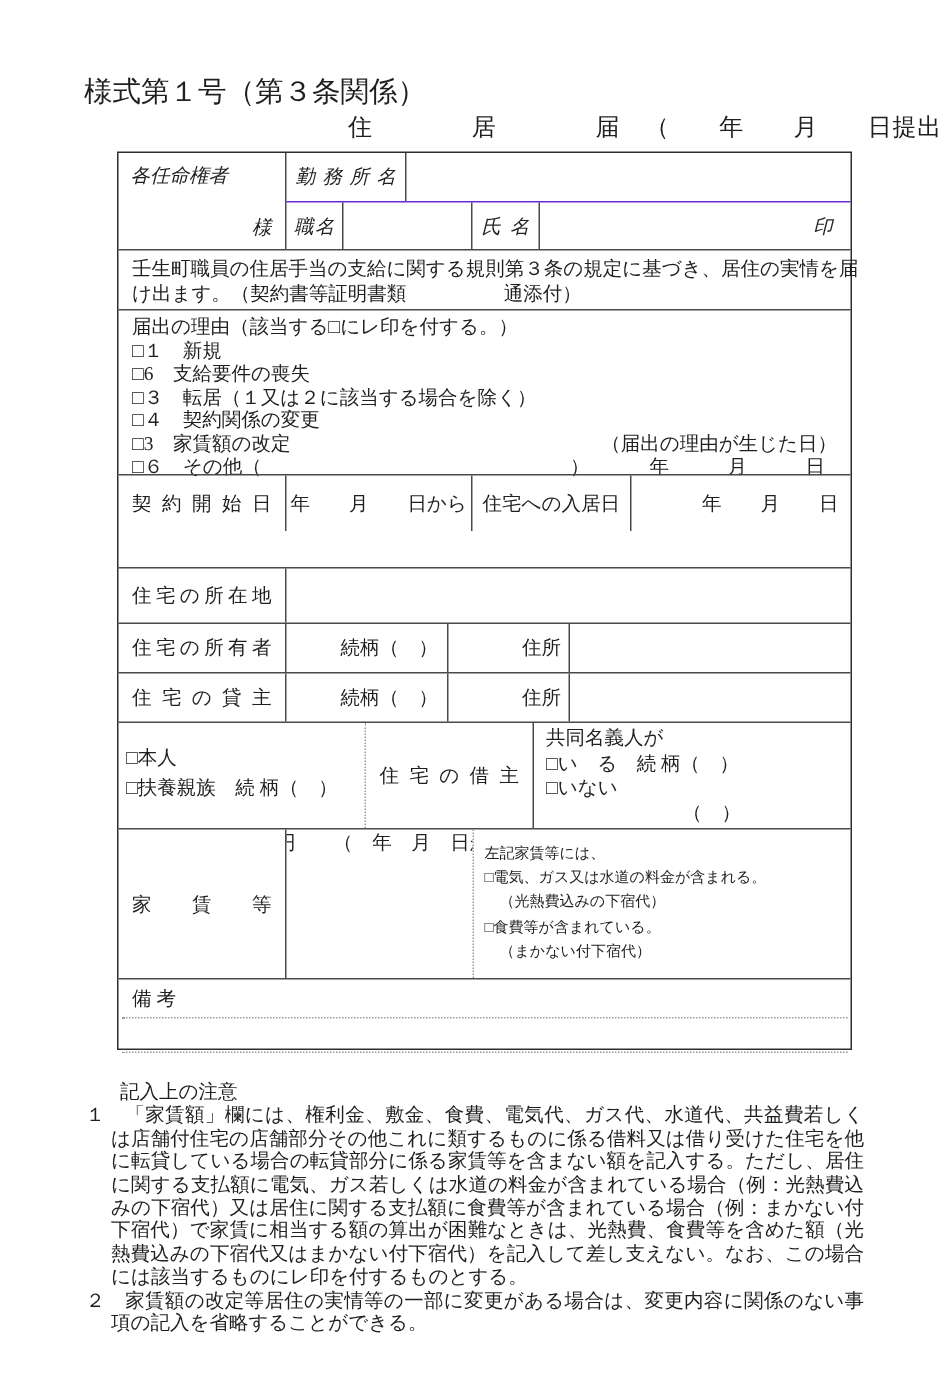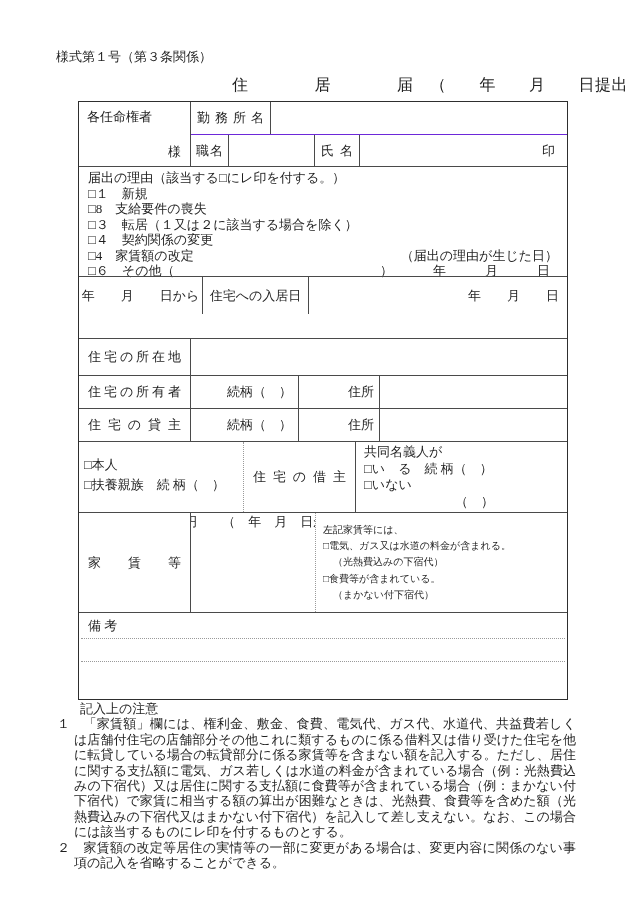--- a/index.html
+++ b/index.html
@@ -1,39 +1,39 @@
 <!DOCTYPE html>
 <html><head>
 <meta charset="utf-8">
 <style>
   html,body{margin:0;padding:0;background:#ffffff;}
   .sheet{
     position:relative;width:630px;height:915px;background:#ffffff;
     font-family:"Liberation Serif","DejaVu Serif",serif;
     color:#1f1f1f;font-size:13px;overflow:hidden;
   }
-  .form-number{position:absolute;left:56px;top:48px;font-size:13px;white-space:nowrap;}
+  .form-number{position:absolute;left:56px;top:48px;font-size:19px;white-space:nowrap;}
   .doc-title{position:absolute;left:232px;top:75px;font-size:16px;white-space:nowrap;letter-spacing:0.5px;}
 
   .main-table{
     position:absolute;left:78px;top:101px;width:490px;height:599px;
     border:1.5px solid #2e2e2e;box-sizing:border-box;
     display:flex;flex-direction:column;
   }
   .row{display:flex;flex-direction:row;box-sizing:border-box;flex-shrink:0;}
   .row + .row{border-top:1px solid #4a4a4a;}
   .cell{box-sizing:border-box;overflow:hidden;}
   .bR{border-right:1px solid #4a4a4a;}
   .bRdot{border-right:1px dotted #9a9a9a;}
   .labcol{width:112px;flex-shrink:0;display:flex;align-items:center;padding:0 9px;}
   .jl{width:100%;text-align:justify;text-align-last:justify;-moz-text-align-last:justify;white-space:nowrap;}
   .vcenter{display:flex;align-items:center;}
 
   
-  .r-addressee{height:64px;}
+  .r-addressee{height:64px;font-style:italic;}
   .addressee-cell{width:112px;flex-shrink:0;position:relative;border-right:1px solid #4a4a4a;padding:6px 8px 0 8px;}
   .honorific{position:absolute;right:9px;bottom:5px;}
   .hdr-right{flex:1;display:flex;flex-direction:column;}
   .hdr-r1{height:32px;display:flex;}
   .hdr-r2{flex:1;display:flex;border-top:1px solid #6d28d9;}
   .office-label{width:80px;padding:0 6px;}
   .pos-label{width:38px;padding:0 5px;}
   .pos-value{width:86px;}
   .name-label{width:45px;padding:0 6px;}
   .name-value{flex:1;display:flex;align-items:center;justify-content:flex-end;padding-right:12px;}
@@ -79,21 +79,21 @@
   .cond-line{white-space:nowrap;}
 
   
   .r-remarks{flex:1;display:block;position:relative;padding:4px 9px 0 9px;}
   .dotline{position:absolute;left:2px;right:2px;border-bottom:1px dotted #9a9a9a;height:0;}
   .dot1{top:25px;}
   .dot2{top:48px;}
 
   
   .notes-block{position:absolute;left:57px;top:701px;width:519px;line-height:15.4px;}
-  .notes-heading{margin-left:23px;white-space:nowrap;}
+  .notes-heading{margin-left:23px;white-space:nowrap;margin-top:19px;}
   .note{text-align:justify;padding-left:17px;text-indent:-17px;}
 </style>
 </head>
 <body>
 
 <div class="sheet">
 
   <div class="form-number">様式第１号（第３条関係）</div>
   <div class="doc-title">住　　　　居　　　　届　（　　年　　月　　日提出）</div>
 
@@ -119,41 +119,48 @@
           <div class="cell bR name-label vcenter">
             <div class="jl">氏名</div>
           </div>
           <div class="cell name-value">
             <span>印</span>
           </div>
         </div>
       </div>
     </div>
 
+    <div class="row r-declaration">
+        <div class="decl-line">壬生町職員の住居手当の支給に関する規則第３条の規定に基づき、居住の実情を届</div>
+        <div class="decl-line">け出ます。（契約書等証明書類　　　　　通添付）</div>
+      </div>
 
     <div class="row r-reasons">
       <div class="reason-line">届出の理由（該当する□にレ印を付する。）</div>
       <div>
           <div class="reason-line">□１　新規</div>
-          <div class="reason-line">□8　支給要件の喪失</div>
+          <div class="reason-line">□6　支給要件の喪失</div>
           <div class="reason-line">□３　転居（１又は２に該当する場合を除く）</div>
           <div class="reason-line">□４　契約関係の変更</div>
         </div>
       <div class="reason-flex">
-        <span>□4　家賃額の改定</span>
+        <span>□3　家賃額の改定</span>
         <span class="reason5-note">（届出の理由が生じた日）</span>
       </div>
       <div class="reason-flex">
         <span>□６　その他（</span>
         <span class="reason6-close">）</span>
         <span class="reason6-date">年　　　月　　　日</span>
       </div>
     </div>
 
     <div class="row r-contract">
+      <div class="cell bR labcol">
+        <div class="jl">契約開始日</div>
+      </div>
       <div class="cell bR start-value">年　　月　　日から</div>
       <div class="cell bR movein-label">住宅への入居日</div>
       <div class="cell movein-value">年　　月　　日</div>
     </div>
 
     <div class="row r-location">
       <div class="cell bR labcol">
         <div class="jl">住宅の所在地</div>
       </div>
       <div class="cell flexfill"></div>

